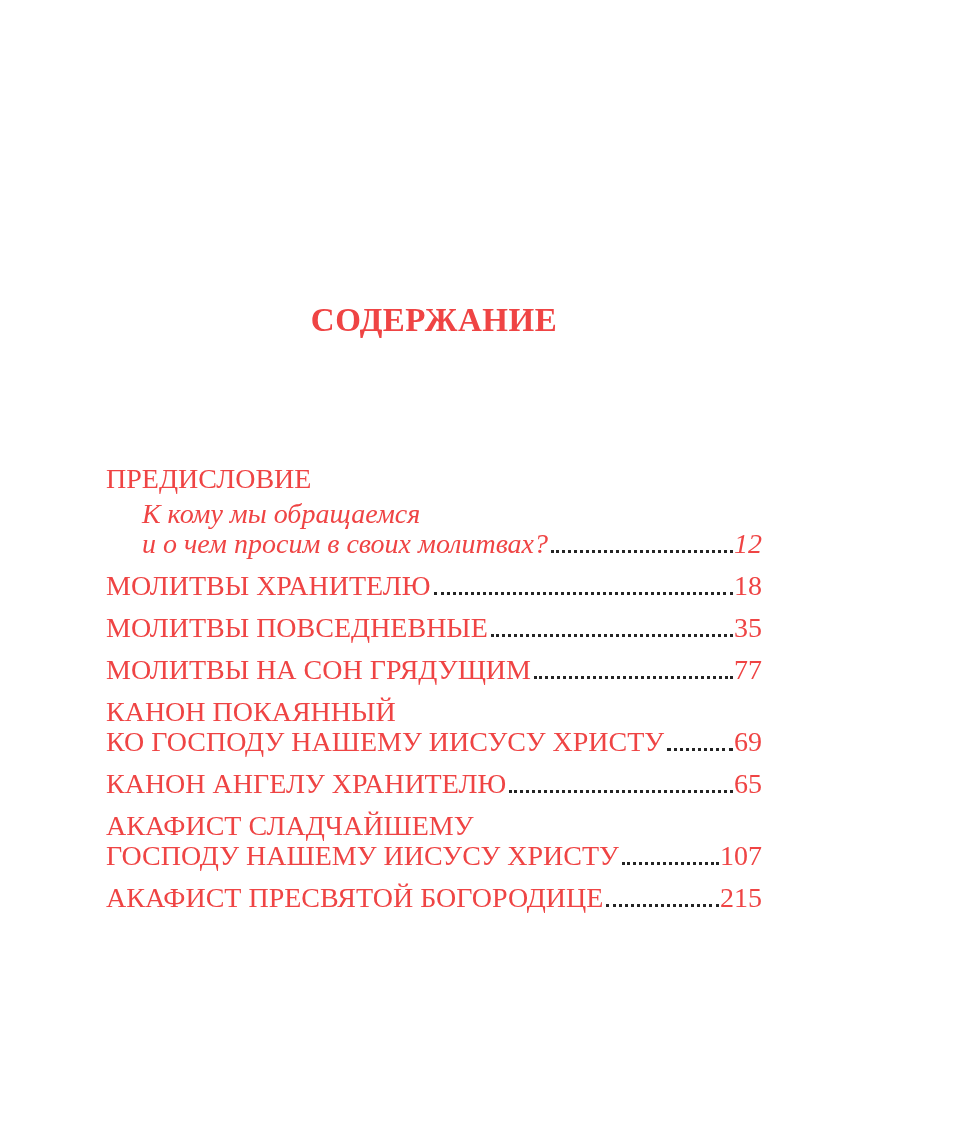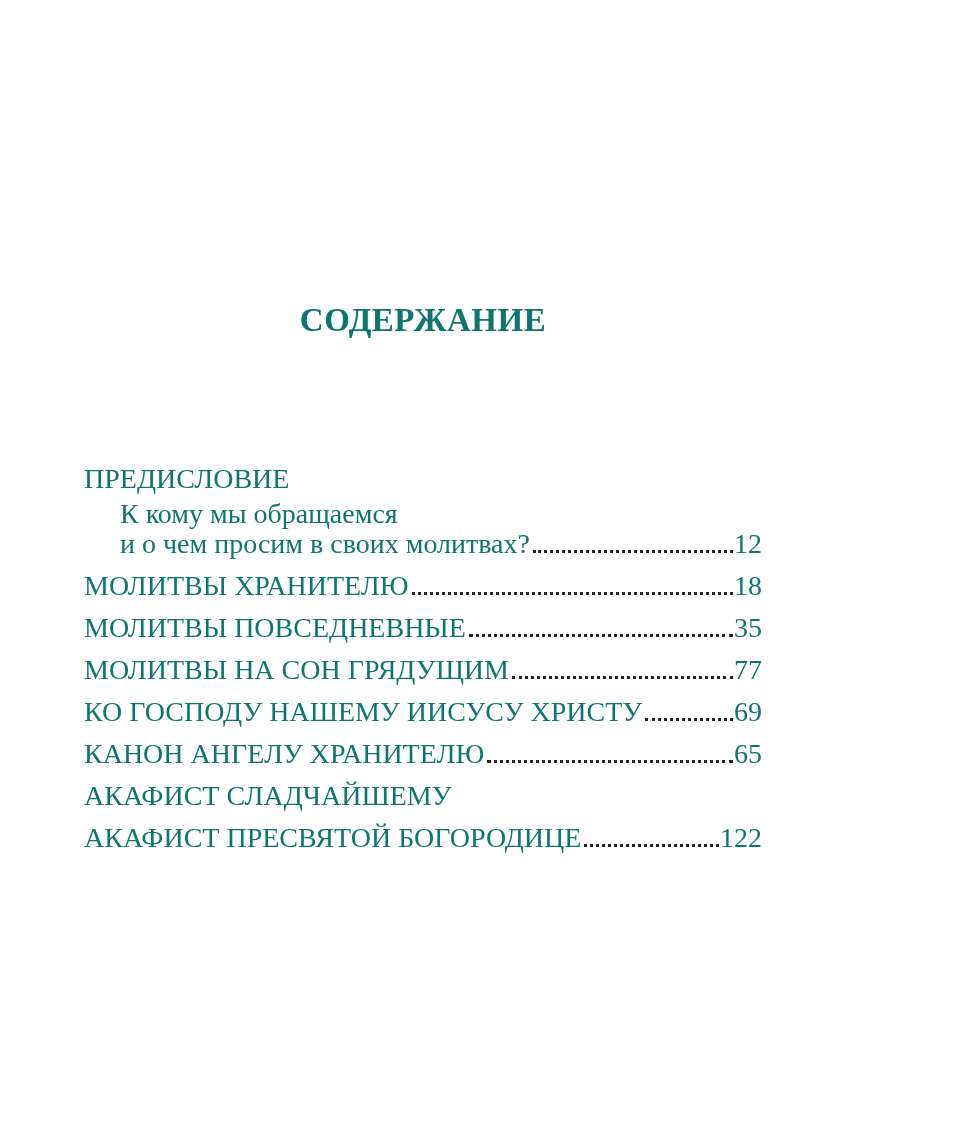--- a/index.html
+++ b/index.html
@@ -7,23 +7,23 @@
     padding: 0;
     background: #ffffff;
   }
   .page {
     position: relative;
     width: 956px;
     height: 1148px;
     background: #ffffff;
     overflow: hidden;
     font-family: "Liberation Serif", "DejaVu Serif", serif;
-    color: #0f766e;
+    color: #ef4444;
     box-sizing: border-box;
-    padding: 302px 194px 0 84px;
+    padding: 302px 194px 0 106px;
   }
   .toc-title {
     text-align: center;
     font-size: 33px;
     font-weight: 700;
     letter-spacing: 0.5px;
     line-height: 36px;
     margin: 0 0 126px 0;
   }
   .toc-list {
@@ -34,20 +34,21 @@
   }
   .toc-line {
     display: flex;
     align-items: flex-end;
     font-size: 28px;
     line-height: 30px;
     white-space: pre;
   }
   .toc-line.indent {
     padding-left: 36px;
+    font-style: italic;
   }
   .toc-line.gap-after {
     margin-bottom: 5px;
   }
   .entry-text {
     flex: 0 0 auto;
   }
   .dot-leader {
     flex: 1 1 auto;
     align-self: flex-end;
@@ -102,43 +103,51 @@
     <div class="toc-entry">
       <div class="toc-line">
         <span class="entry-text">МОЛИТВЫ НА СОН ГРЯДУЩИМ</span>
         <span class="dot-leader"></span>
         <span class="page-number">77</span>
       </div>
     </div>
 
     <div class="toc-entry">
       <div class="toc-line">
+        <span class="entry-text">КАНОН ПОКАЯННЫЙ</span>
+      </div>
+      <div class="toc-line">
         <span class="entry-text">КО ГОСПОДУ НАШЕМУ ИИСУСУ ХРИСТУ</span>
         <span class="dot-leader"></span>
         <span class="page-number">69</span>
       </div>
     </div>
 
 
     <div class="toc-entry">
       <div class="toc-line">
         <span class="entry-text">КАНОН АНГЕЛУ ХРАНИТЕЛЮ</span>
         <span class="dot-leader"></span>
         <span class="page-number">65</span>
       </div>
     </div>
 
     <div class="toc-entry">
       <div class="toc-line">
         <span class="entry-text">АКАФИСТ СЛАДЧАЙШЕМУ</span>
       </div>
+      <div class="toc-line">
+        <span class="entry-text">ГОСПОДУ НАШЕМУ ИИСУСУ ХРИСТУ</span>
+        <span class="dot-leader"></span>
+        <span class="page-number">107</span>
+      </div>
     </div>
 
     <div class="toc-entry">
       <div class="toc-line">
         <span class="entry-text">АКАФИСТ ПРЕСВЯТОЙ БОГОРОДИЦЕ</span>
         <span class="dot-leader"></span>
-        <span class="page-number">122</span>
+        <span class="page-number">215</span>
       </div>
     </div>
 
   </div>
 </div>
 
 </body></html>

